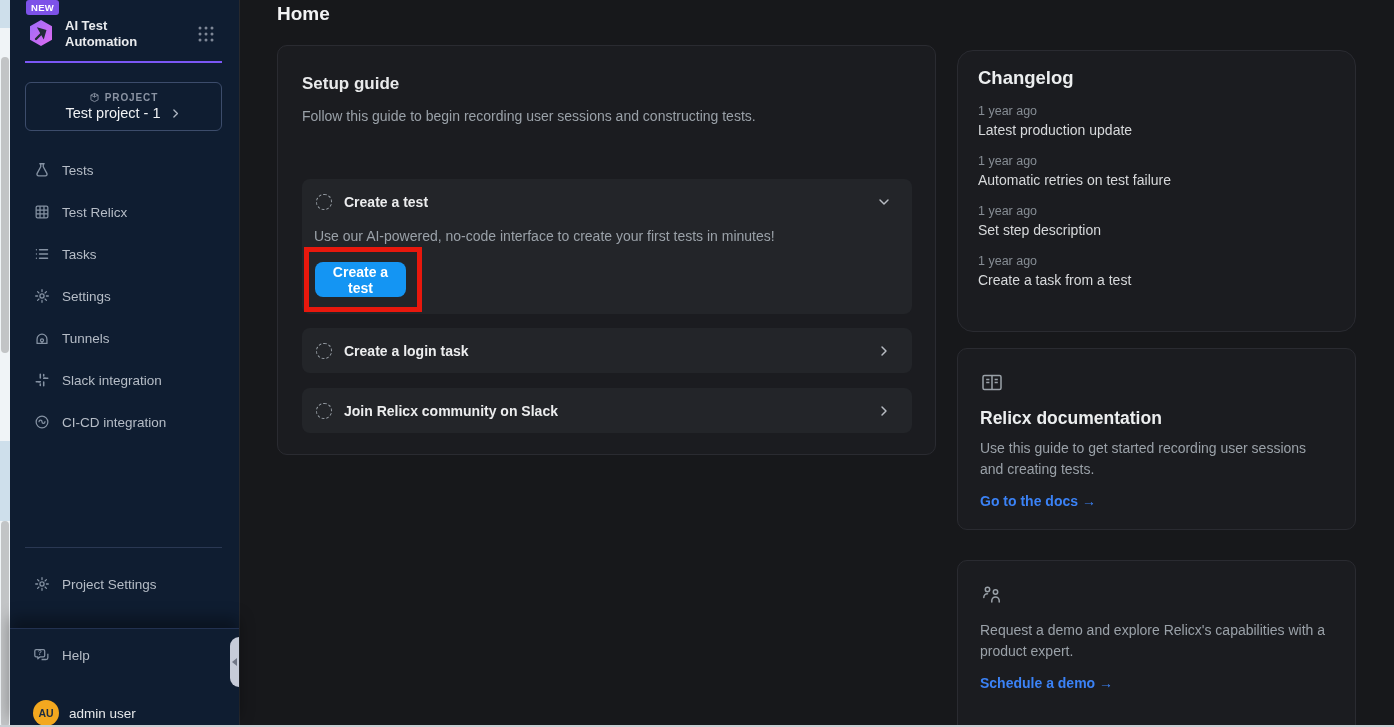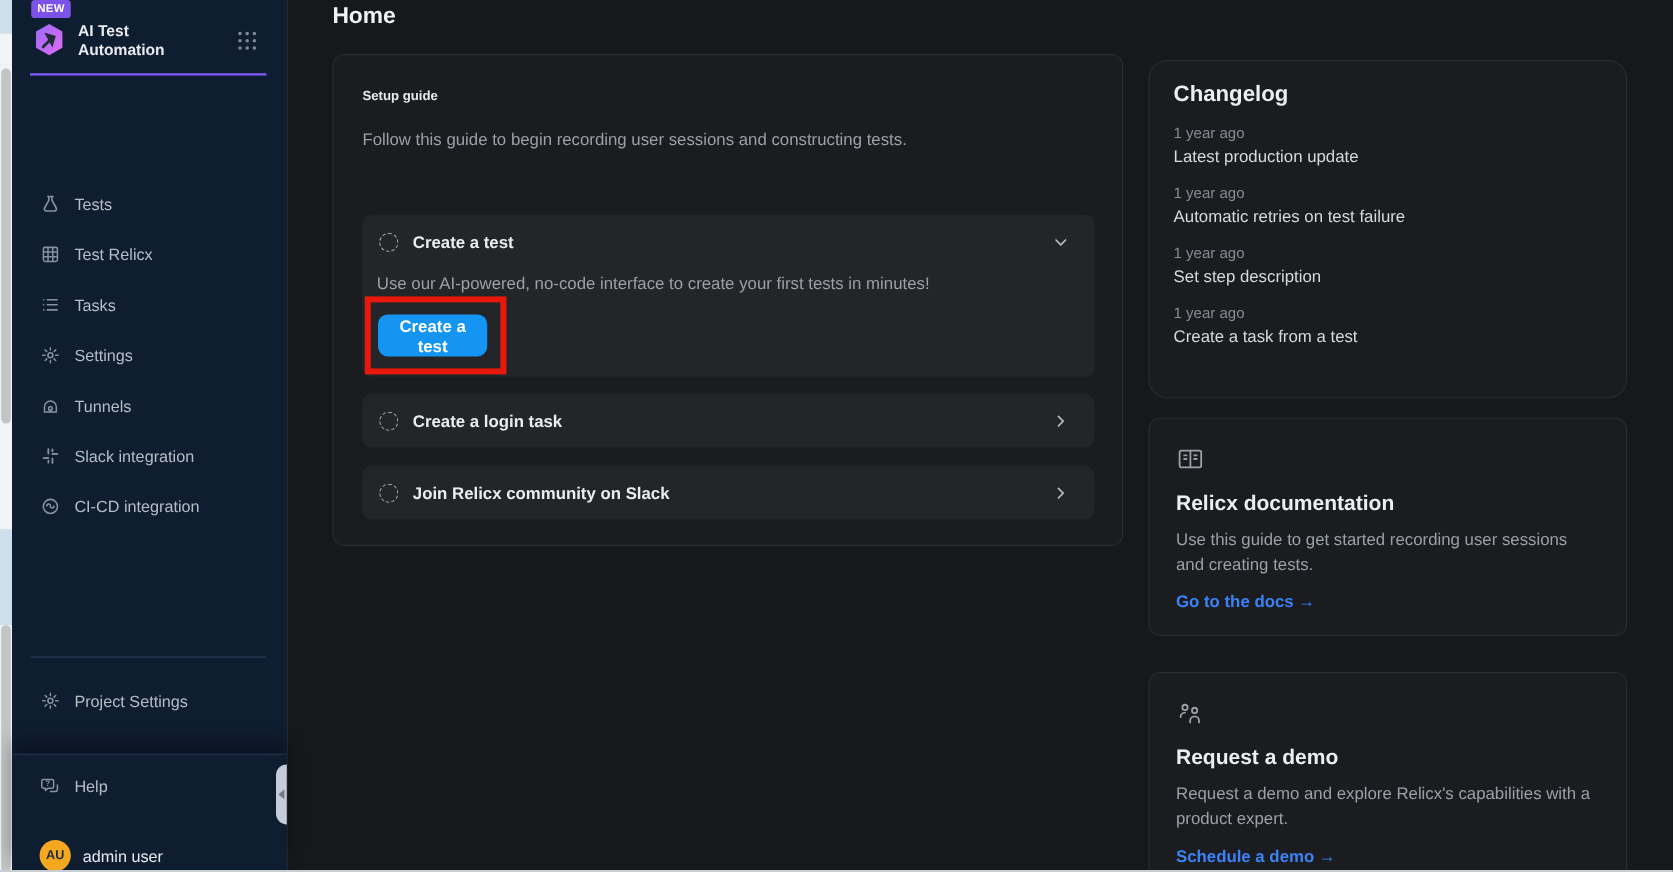--- a/index.html
+++ b/index.html
@@ -44,21 +44,21 @@
   #user-name{color:#e6e8ea;font-size:13.5px;}
   #collapse-handle{right:0;top:637px;width:9px;height:50px;background:#c6cbd8;
     border-radius:10px 0 0 10px;display:flex;align-items:center;justify-content:center;cursor:pointer;}
   #collapse-handle .tri{width:0;height:0;border-top:4px solid transparent;
     border-bottom:4px solid transparent;border-right:5px solid #717787;}
 
   
   #page-title{left:277px;top:3px;color:#f2f3f4;font-size:19px;font-weight:700;}
   .card{position:absolute;background:#1b1c20;border:1px solid #2a2b31;border-radius:10px;}
   #setup-card{left:277px;top:45px;width:659px;height:410px;}
-  #setup-title{left:24px;top:28px;color:#e9eaeb;font-size:11px;font-weight:600;}
+  #setup-title{left:24px;top:28px;color:#e9eaeb;font-size:17px;font-weight:600;}
   #setup-desc{left:24px;top:62px;color:#9aa1a8;font-size:14px;}
   #progress-row{left:24px;top:96px;width:609px;height:14px;display:flex;align-items:center;gap:14px;}
   #progress-label{color:#eceeef;font-size:13.5px;font-weight:700;white-space:nowrap;}
   #progress-track{flex:1;height:9px;background:#2d5f3a;border-radius:5px;position:relative;}
   #progress-dot{position:absolute;left:0;top:-2px;width:13px;height:13px;border-radius:50%;background:#49c158;}
   .step{position:absolute;left:24px;width:610px;background:#232529;border-radius:8px;}
   #step-1{top:133px;height:135px;}
   #step-2{top:282px;height:45px;}
   #step-3{top:342px;height:45px;}
   .step-header{display:flex;align-items:center;height:45px;padding:0 20px 0 14px;cursor:pointer;}
@@ -129,20 +129,35 @@
     <circle cx="3" cy="9" r="1.5"></circle>
       <circle cx="9" cy="9" r="1.5"></circle>
       <circle cx="15" cy="9" r="1.5"></circle>
     <circle cx="3" cy="15" r="1.5"></circle>
       <circle cx="9" cy="15" r="1.5"></circle>
       <circle cx="15" cy="15" r="1.5"></circle>
   </svg>
 
   <div id="purple-divider" class="abs"></div>
 
+  <div id="project-box" class="abs">
+    <div class="project-label-row">
+      <svg width="11" height="11" viewBox="0 0 20 20" fill="none" stroke="currentColor" stroke-width="1.6" stroke-linejoin="round">
+        <path d="M10 2.5l6.5 3.2v8.6L10 17.5l-6.5-3.2V5.7z"></path>
+          <path d="M10 2.5v7.5M3.5 5.7L10 9l6.5-3.3"></path>
+      </svg>
+      <span>PROJECT</span>
+    </div>
+    <div class="project-name-row">
+      <span>Test project - 1</span>
+      <svg width="13" height="13" viewBox="0 0 20 20" fill="none" stroke="#aeb6c2" stroke-width="2" stroke-linecap="round" stroke-linejoin="round">
+        <path d="M7.5 4.5l5.5 5.5-5.5 5.5"></path>
+      </svg>
+    </div>
+  </div>
 
   <div id="nav" class="abs">
     <div class="nav-item">
       <svg width="18" height="18" viewBox="0 0 20 20" fill="none" stroke="currentColor" stroke-width="1.5" stroke-linecap="round" stroke-linejoin="round">
         <path d="M7.6 3h4.8M8.6 3v3.4l-4 7.3a1.9 1.9 0 001.7 2.8h7.4a1.9 1.9 0 001.7-2.8l-4-7.3V3"></path>
       </svg>
       <span>Tests</span>
     </div>
     <div class="nav-item">
       <svg width="18" height="18" viewBox="0 0 20 20" fill="none" stroke="currentColor" stroke-width="1.4" stroke-linejoin="round">
@@ -295,18 +310,17 @@
   <a class="info-link">Go to the docs →</a>
 </div>
 
 <div id="demo-card" class="card">
   <svg class="info-icon" width="24" height="24" viewBox="0 0 24 24" fill="none" stroke="currentColor" stroke-width="1.5" stroke-linecap="round" stroke-linejoin="round">
     <circle cx="7.5" cy="6.5" r="2.2"></circle>
     <path d="M3.8 14.5c0-2 1.7-3.7 3.7-3.7"></path>
     <circle cx="15.5" cy="9" r="2.2"></circle>
     <path d="M11.8 19v-1.3c0-2 1.7-3.7 3.7-3.7s3.7 1.7 3.7 3.7V19"></path>
   </svg>
-  <div class="info-title">Request a demo</div>
   <div class="info-desc">Request a demo and explore Relicx's capabilities with a product expert.</div>
   <a class="info-link">Schedule a demo →</a>
 </div>
 
 <div id="bottom-edge" class="abs"></div>
 
 </body></html>

